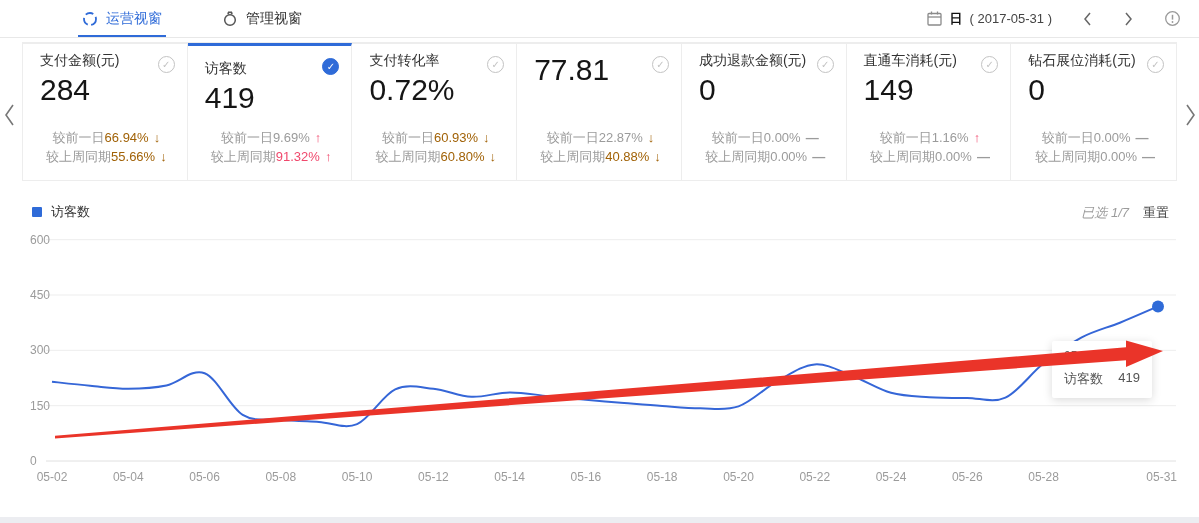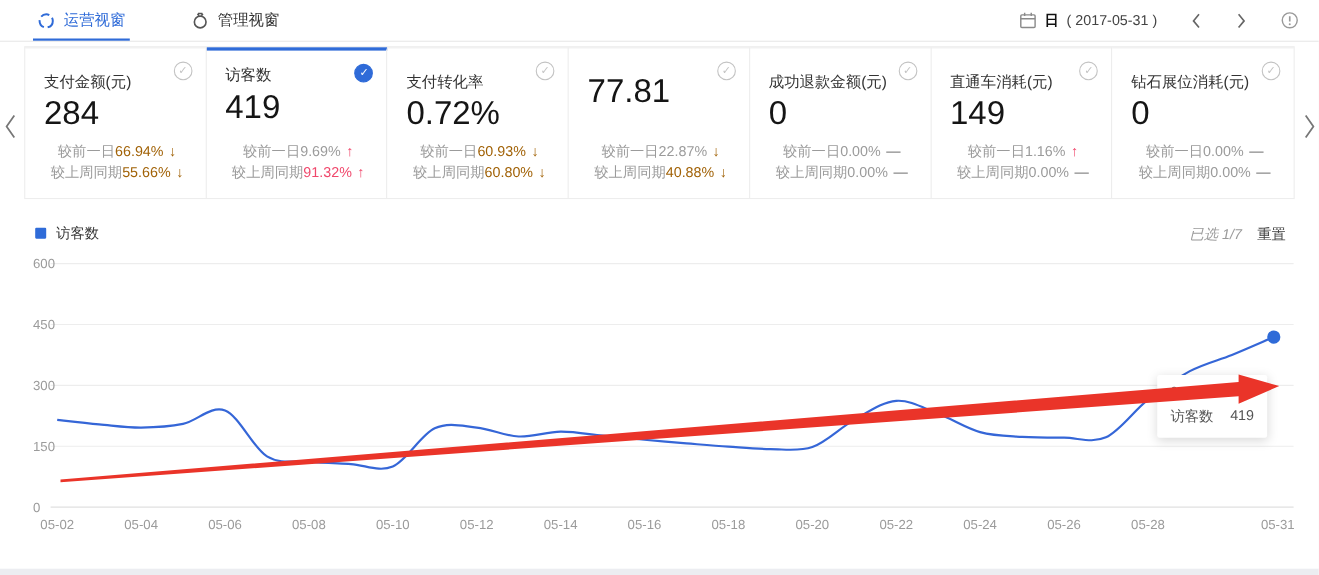--- a/index.html
+++ b/index.html
@@ -1,36 +1,36 @@
 <!DOCTYPE html>
 <html><head>
 <meta charset="utf-8">
 <style>
   html,body{margin:0;padding:0;background:#f2f3f5;}
   .page{position:relative;width:1199px;height:523px;background:#fff;overflow:hidden;
         font-family:"Liberation Sans","DejaVu Sans",sans-serif;color:#333;}
 
   
   .nav{position:absolute;top:0;left:0;right:0;height:37px;border-bottom:1px solid #e8e8e8;
-       display:flex;align-items:stretch;background:#fff;}
+       display:flex;align-items:stretch;background:#fff;padding-left:48px;}
   .tabs{display:flex;margin-left:30px;}
   .tab{position:relative;display:flex;align-items:center;gap:8px;font-size:14px;color:#333;
        padding:0 4px;margin-right:52px;cursor:pointer;}
   .tab.active{color:#2f6bd8;}
   .tab.active::after{content:"";position:absolute;left:0;right:0;bottom:0;height:2px;background:#2f6bd8;}
   .nav-right{position:absolute;right:18px;top:0;height:37px;display:flex;align-items:center;gap:30px;}
   .date-group{display:flex;align-items:center;gap:7px;font-size:13px;color:#444;}
   .date-mode{color:#111;font-weight:bold;}
   .icon-btn{display:flex;align-items:center;cursor:pointer;}
 
   
   .cards{position:absolute;top:42px;left:22px;width:1155px;height:139px;display:flex;
          border:1px solid #ededed;box-sizing:border-box;background:#fff;}
   .card{position:relative;width:165px;box-sizing:border-box;border-right:1px solid #ededed;
-        border-top:1px solid #ededed;padding:20px 14px 14px 17px;display:flex;flex-direction:column;cursor:pointer;}
+        border-top:1px solid #ededed;padding:6px 14px 14px 17px;display:flex;flex-direction:column;cursor:pointer;}
   .card:last-child{border-right:none;}
   .card.selected{border-top:3px solid #2f6bd8;padding-top:12px;}
   .card-title{font-size:14px;color:#333;line-height:20px;}
   .card-value{font-size:30px;color:#151515;line-height:36px;margin-top:2px;letter-spacing:0;}
   .card-spacer{flex:1;}
   .card-row{display:flex;justify-content:center;align-items:center;font-size:13px;line-height:19px;}
   .row-label{color:#9b9b9b;}
   .row-val{display:flex;align-items:center;gap:5px;}
   .pct{color:#9b9b9b;}
   .arrow{font-weight:bold;font-size:13px;}

